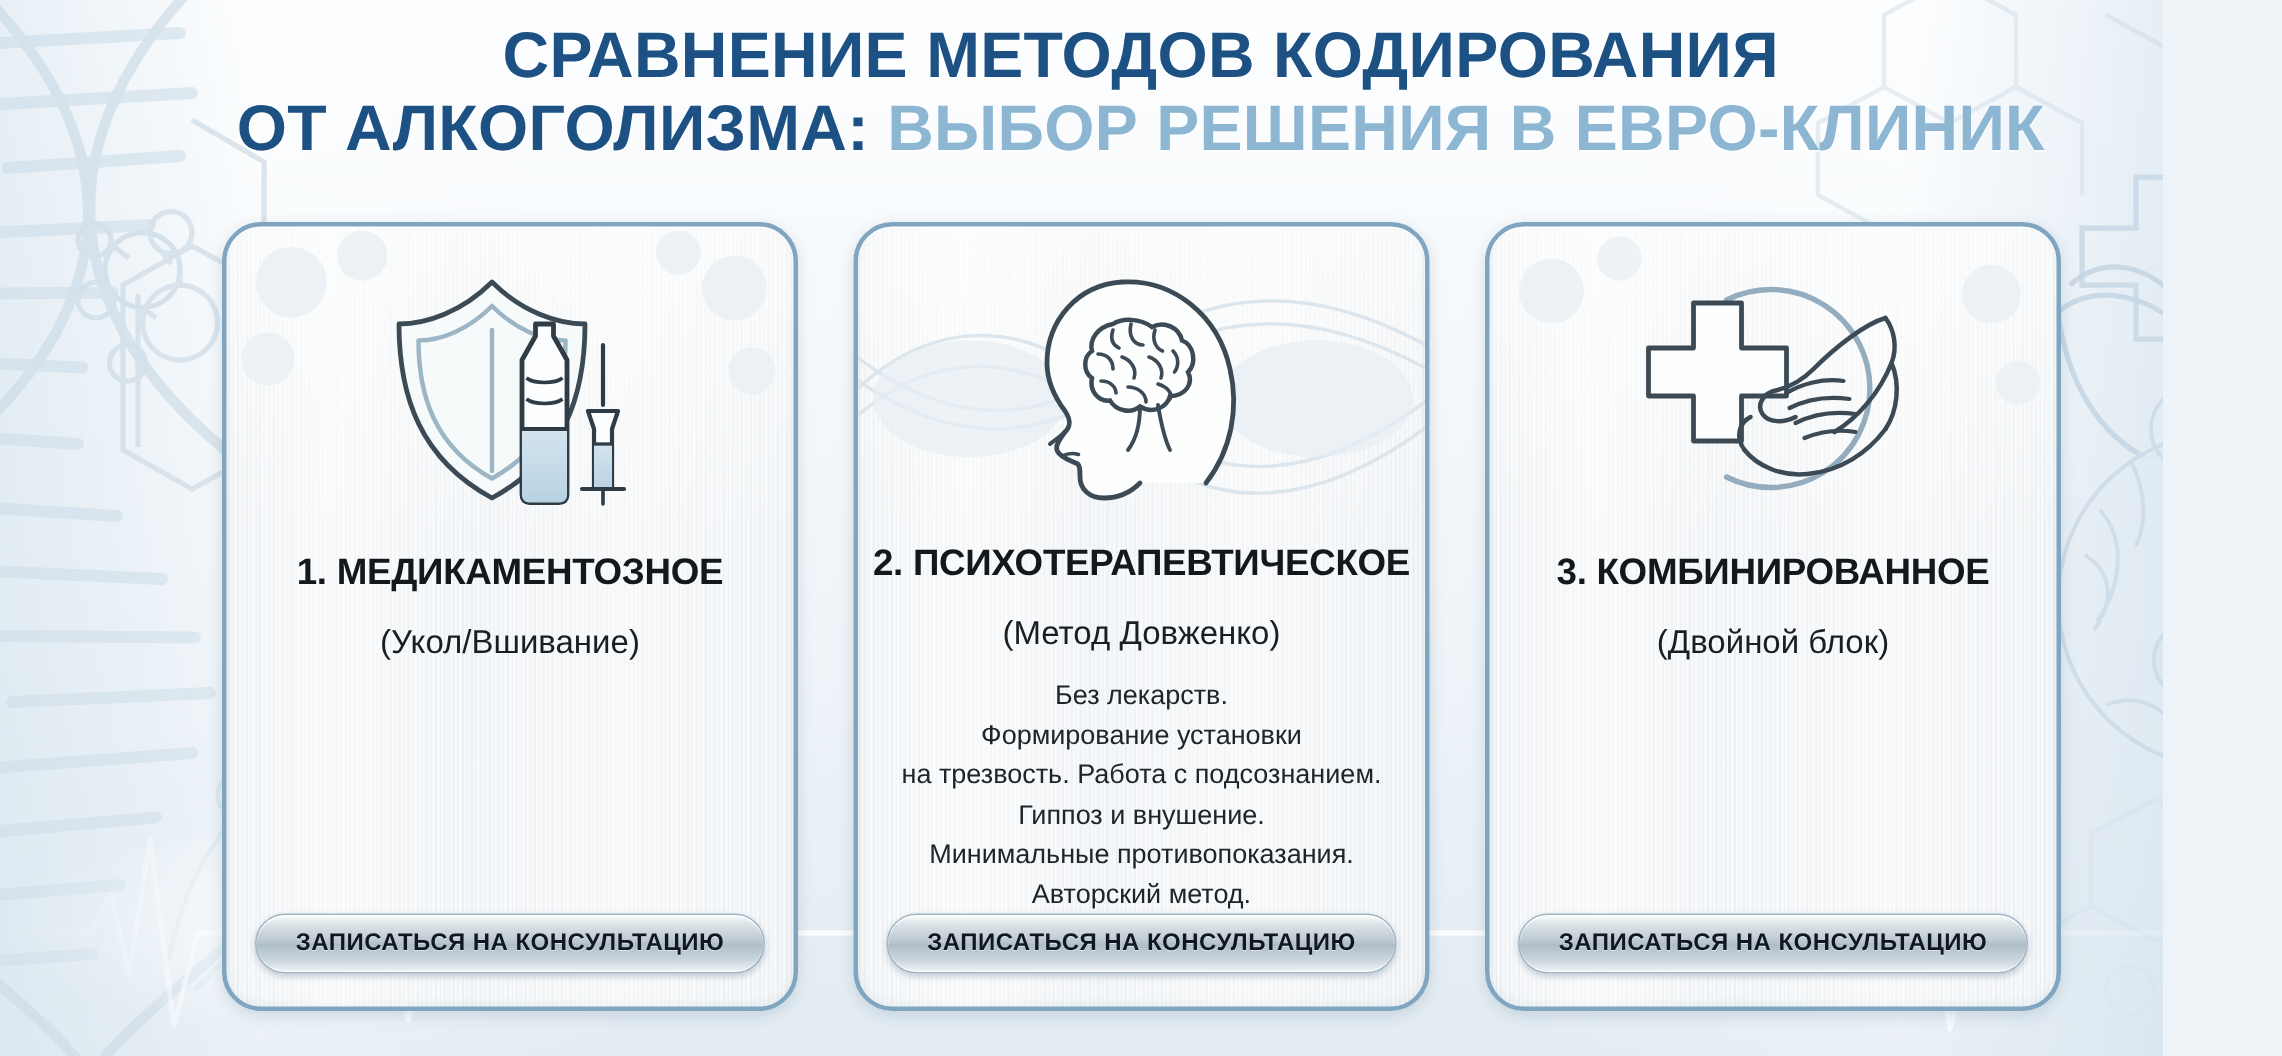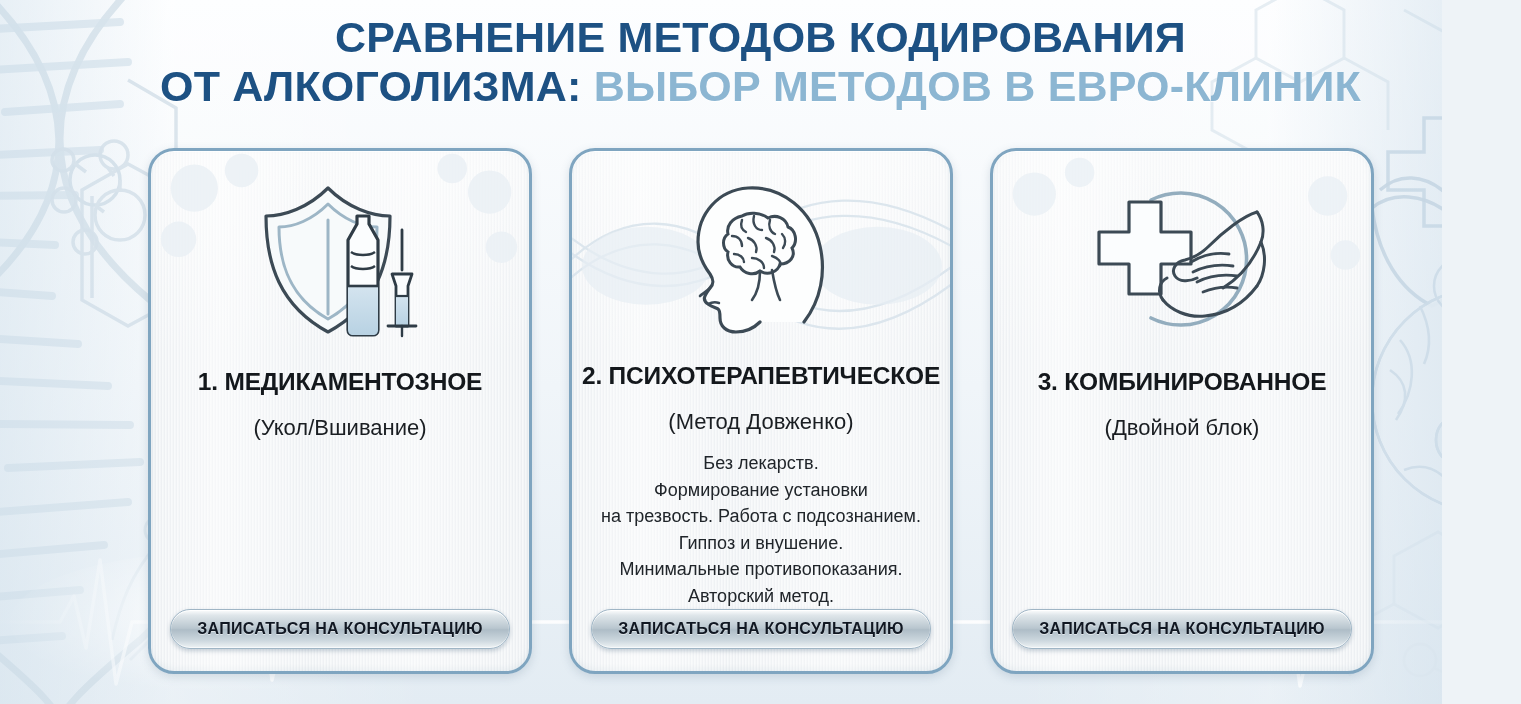--- a/index.html
+++ b/index.html
@@ -339,21 +339,21 @@
       <g fill="none" opacity=".95">
         <path d="M-10,622 L60,622 L74,596 L86,648 L100,560 L116,684 L132,622 L210,622 L226,598 L240,650 L256,566 L272,680 L286,622 L1230,622 L1250,598 L1266,652 L1282,562 L1300,686 L1316,622 L1521,622" stroke="url(#gEcg)" stroke-width="3.4" stroke-linecap="round" stroke-linejoin="round"></path>
       </g>
       <ellipse cx="220" cy="622" rx="210" ry="70" fill="url(#gGlow)"></ellipse>
     </svg>
     <div class="bg-sheen"></div>
   </div>
 
   <div class="title-wrap">
     <div class="title-line title-line-1">СРАВНЕНИЕ МЕТОДОВ КОДИРОВАНИЯ</div>
-    <div class="title-line title-line-2"><span class="title-dark">ОТ АЛКОГОЛИЗМА:</span> <span class="title-light">ВЫБОР МЕТОДОВ В ЕВРО-КЛИНИК</span></div>
+    <div class="title-line title-line-2"><span class="title-dark">ОТ АЛКОГОЛИЗМА:</span> <span class="title-light">ВЫБОР РЕШЕНИЯ В ЕВРО-КЛИНИК</span></div>
   </div>
 
   <div class="cards">
 
     <div class="card card-1">
       <div class="card-inner">
         <div class="icon-zone">
           <svg class="icon-deco" viewBox="0 0 384 218" xmlns="http://www.w3.org/2000/svg" aria-hidden="true">
             <g fill="#eaf0f5" opacity=".85">
               <circle cx="44" cy="36" r="24"></circle>

